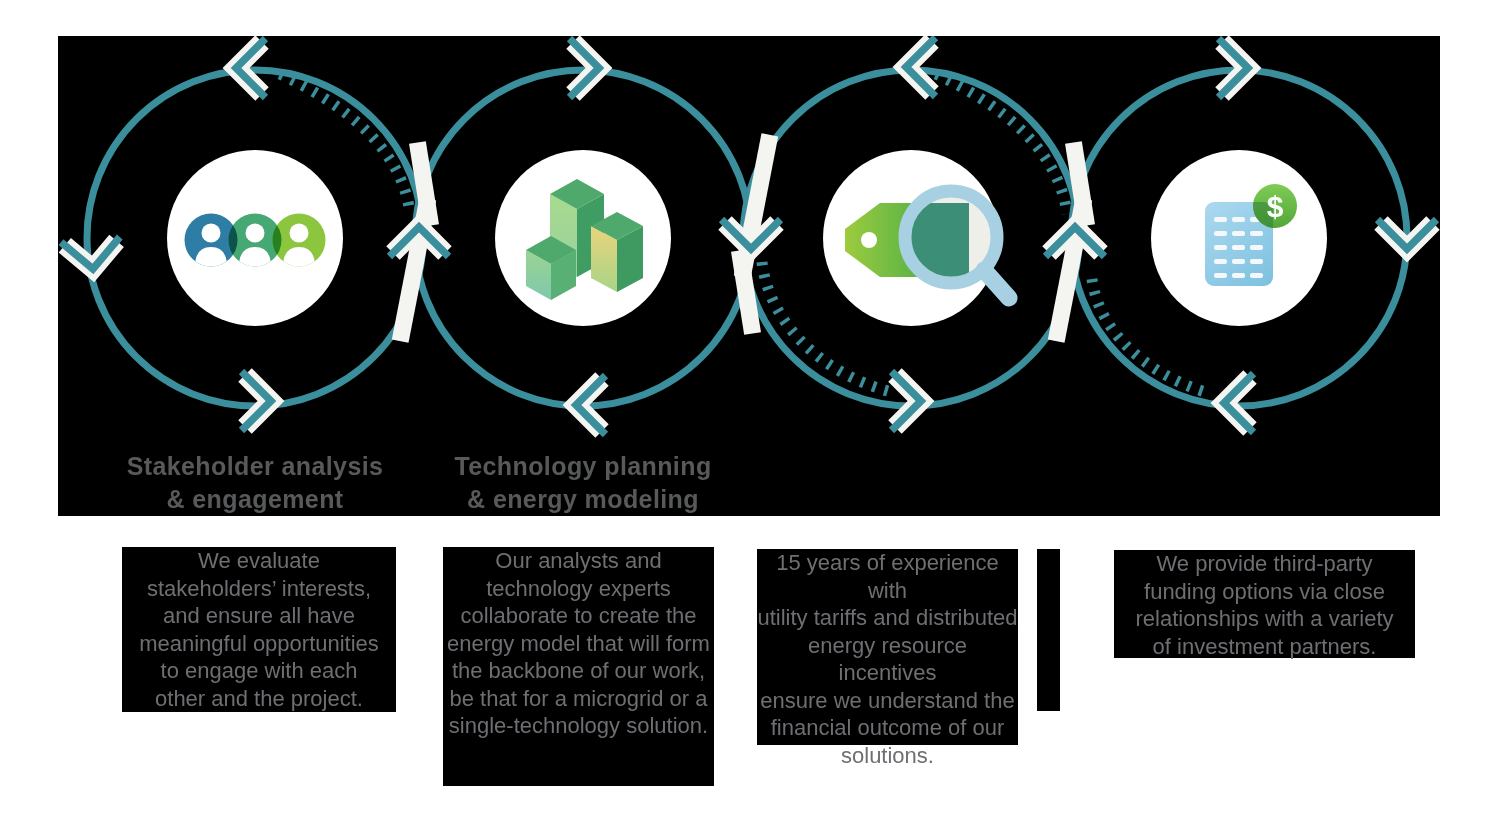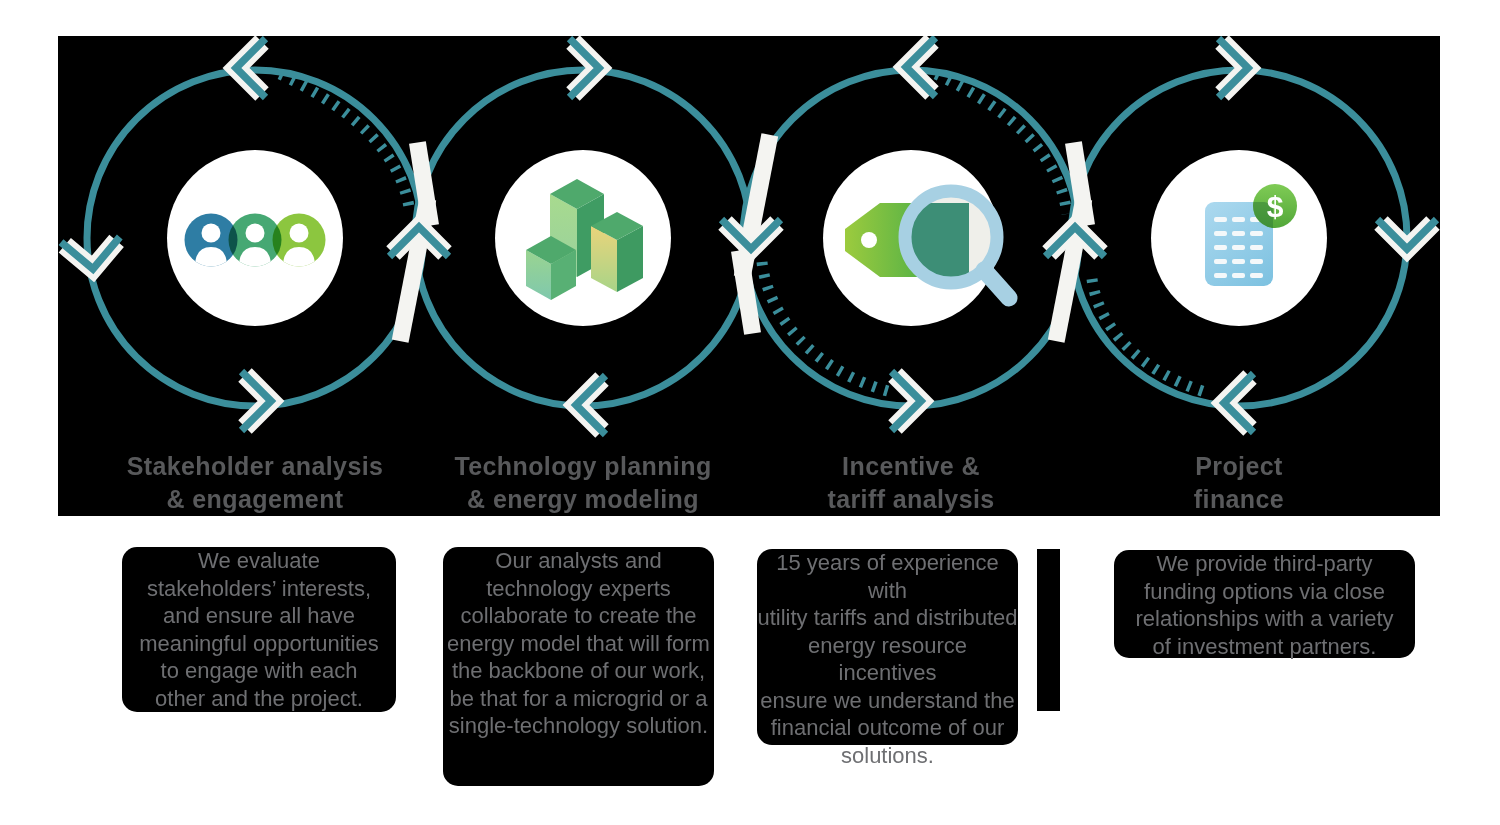--- a/index.html
+++ b/index.html
@@ -17,21 +17,20 @@
     position:absolute; top:414px; width:300px;
     text-align:center; white-space:pre-line;
     font-size:25px; line-height:33px; font-weight:600;
     letter-spacing:0.4px; color:#58595B;
   }
   .desc-box {
     position:absolute; background:#000000;
     text-align:center; white-space:pre-line;
     font-size:22px; line-height:27.5px; color:#6E6F72;
     overflow:visible;
-    border-radius:15px;
   }
   .sliver { position:absolute; background:#000000; }
 </style>
 </head>
 <body>
 
 <div class="panel">
   <svg width="1382" height="480" viewBox="0 0 1382 480">
     <defs>
       <g id="chev">
@@ -220,24 +219,20 @@
       <circle cx="36" cy="-36" r="22" fill="url(#gDol)"></circle>
       <circle cx="36" cy="-36" r="22" fill="#2E7A35" opacity="0.5" clip-path="url(#docClip)"></circle>
       <text x="36" y="-36" dy="0.36em" text-anchor="middle" font-family="Liberation Sans, sans-serif" font-size="30" font-weight="bold" fill="#ffffff">$</text>
     </g>
   </svg>
 
   <div class="step-title" style="left:375px">Technology planning
 &amp; energy modeling</div>
   <div class="step-title" style="left:47px">Stakeholder analysis
 &amp; engagement</div>
-  <div class="step-title" style="left:703px">Incentive &amp;
-tariff analysis</div>
-  <div class="step-title" style="left:1031px">Project
-finance</div>
 </div>
 
 <div class="desc-box" style="left:122px; top:547px; width:274px; height:165px">We evaluate
 stakeholders’ interests,
 and ensure all have
 meaningful opportunities
 to engage with each
 other and the project.</div>
 <div class="desc-box" style="left:443px; top:547px; width:271px; height:239px">Our analysts and
 technology experts

